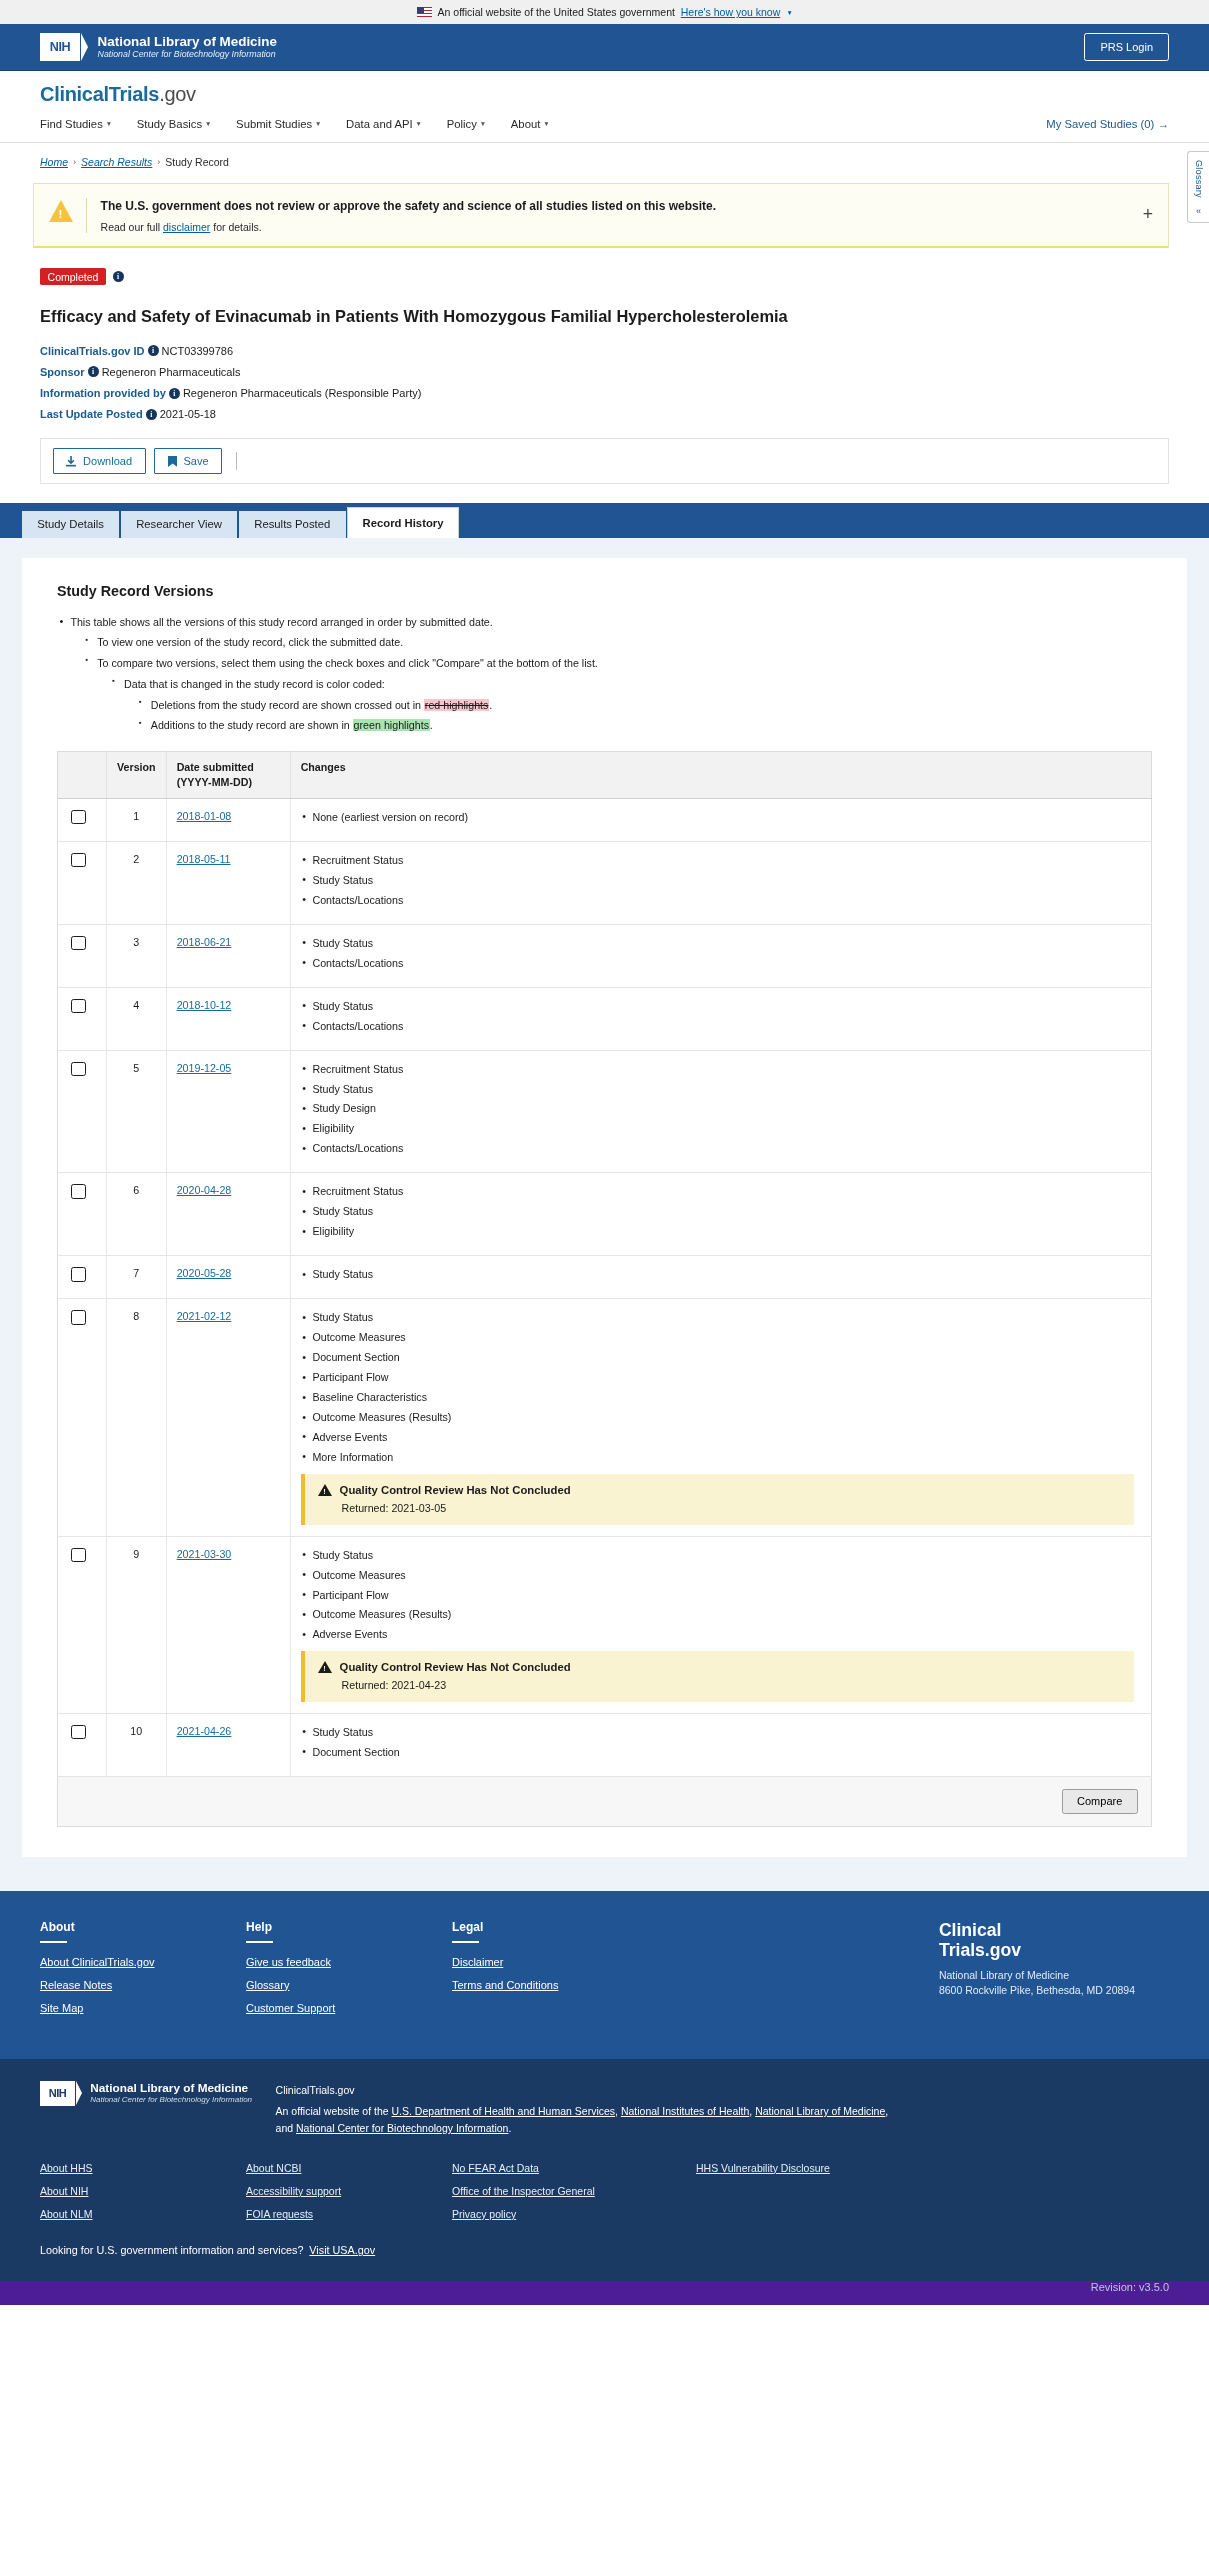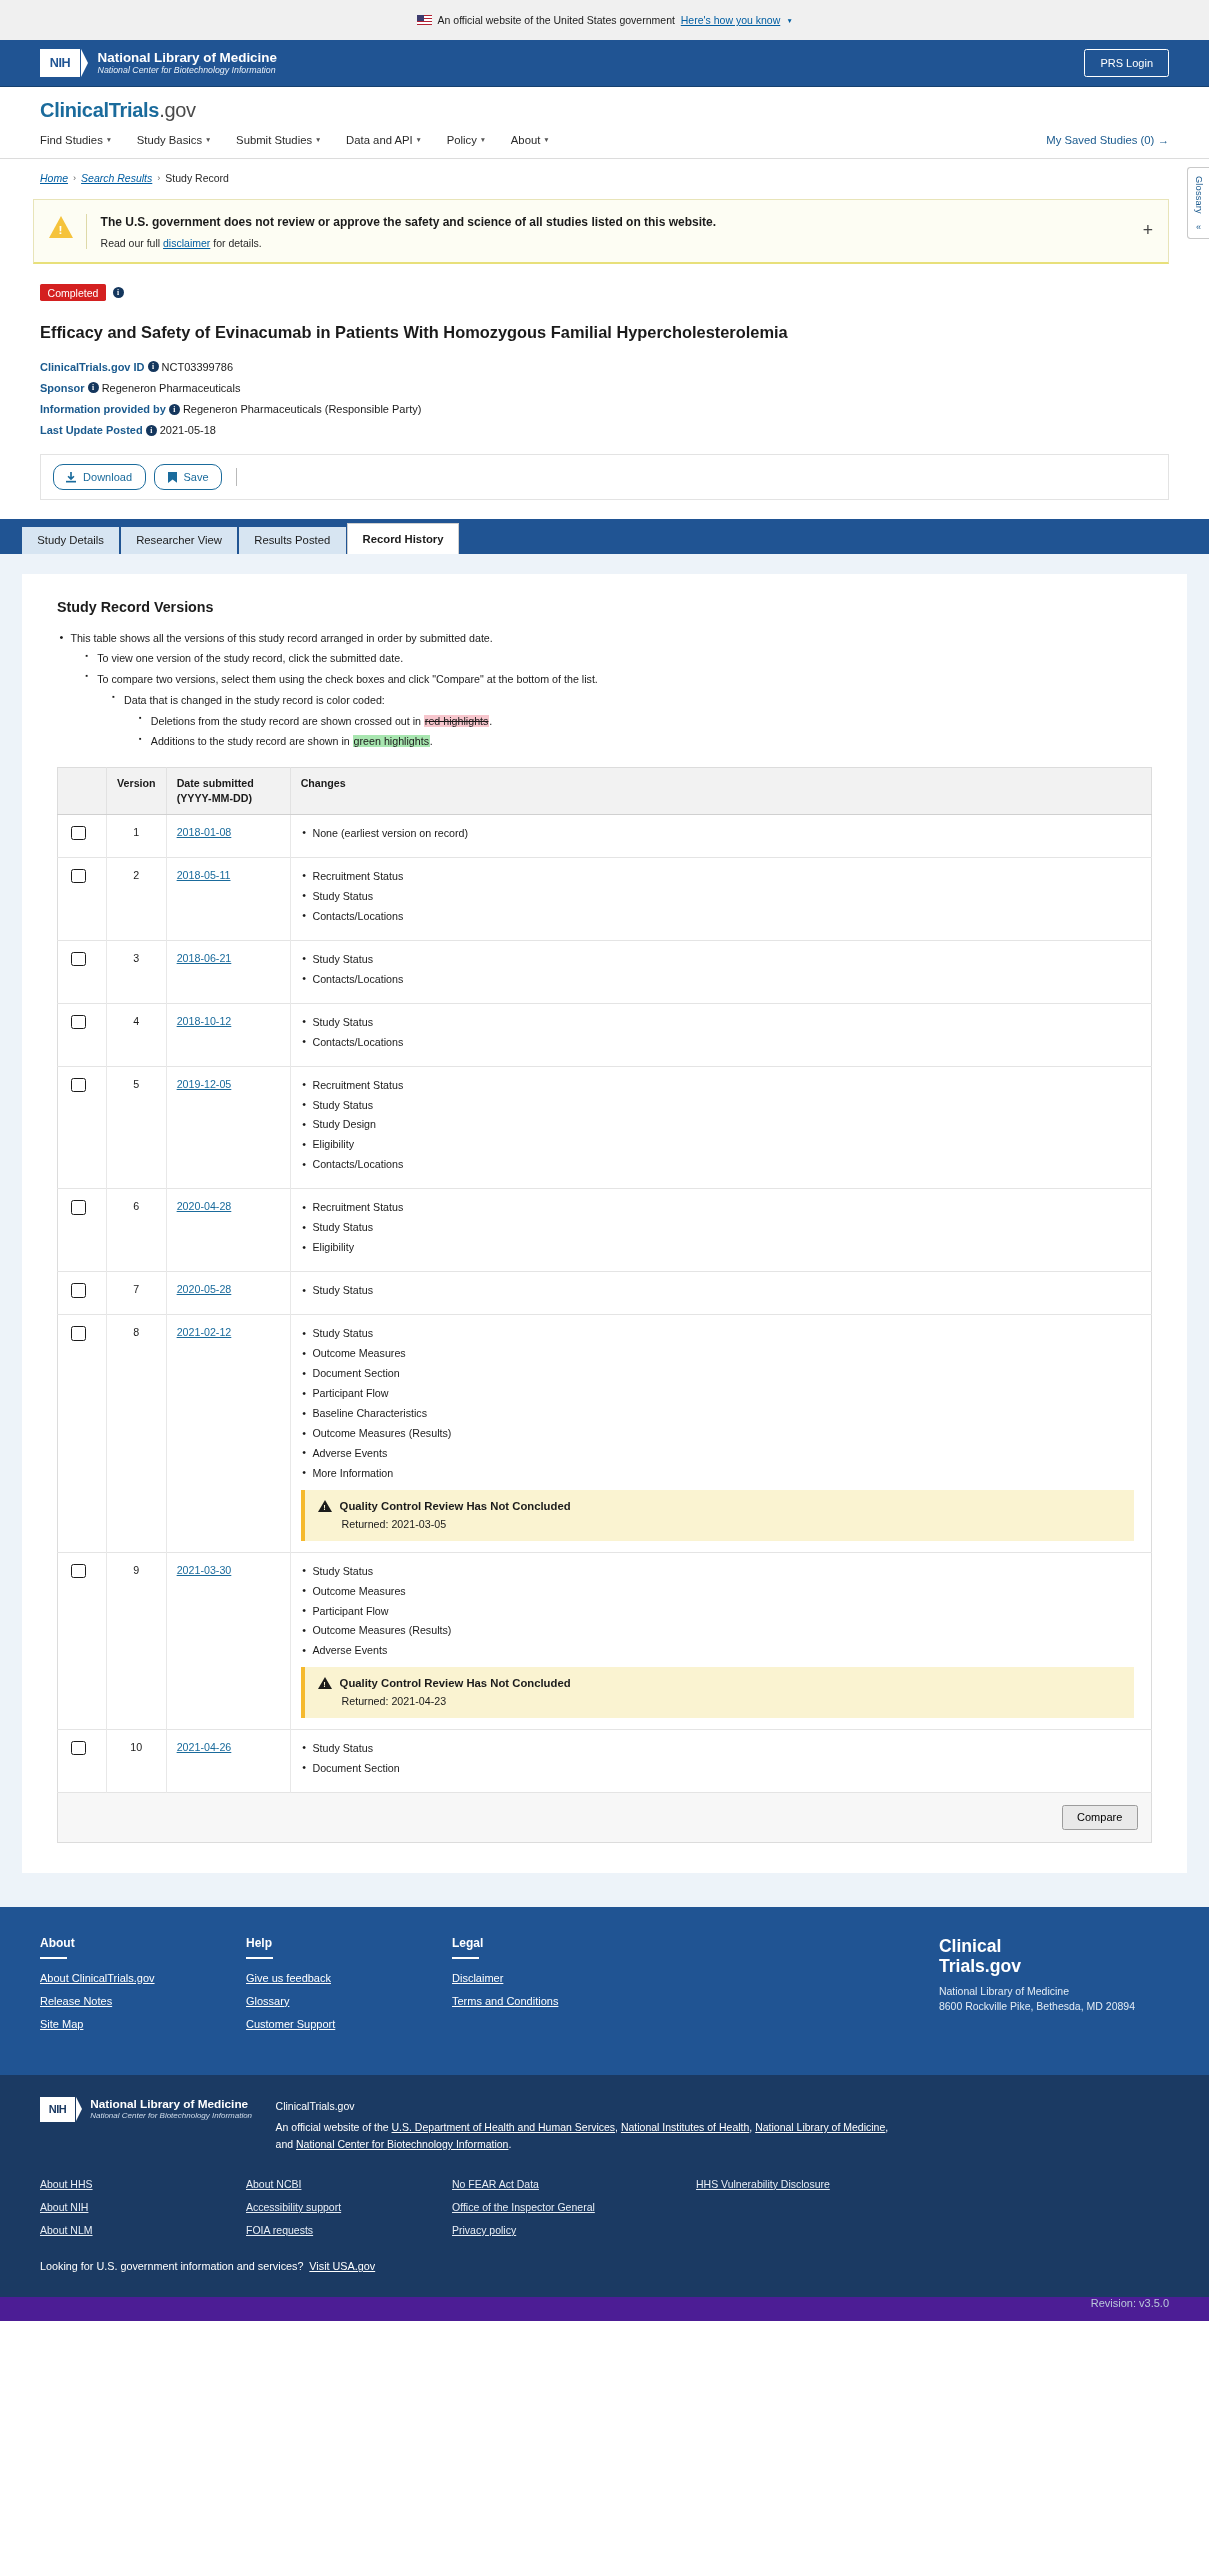--- a/index.html
+++ b/index.html
@@ -8,21 +8,21 @@
     background: #ffffff;
     font-family: "Liberation Sans", sans-serif;
     color: #1b1b1b;
     -webkit-font-smoothing: antialiased;
   }
   a { color: #005ea2; }
 
   
   .gov-banner {
     background: #f0f0f0;
-    height: 40px;
+    height: 24px;
     display: flex;
     align-items: center;
     justify-content: center;
     font-size: 10.5px;
     color: #1b1b1b;
     gap: 5.9px;
   }
   .flag-icon {
     width: 14.3px; height: 10px;
     display: inline-block;
@@ -207,21 +207,21 @@
     border: 0.8px solid #e3e3e3;
     display: flex; align-items: center; gap: 8.4px;
     padding: 9.2px 11.8px;
   }
   .act-btn {
     border: 1.3px solid #1a6b9c;
     color: #1a6b9c;
     background: #fff;
     font-size: 11px;
     padding: 5.9px 12.6px;
-    border-radius: 10px;
+    border-radius: 1px;
     display: flex; align-items: center; gap: 6.7px;
     cursor: pointer;
     font-family: inherit;
     font-weight: 500;
     text-align: right;
   }
   .act-sep { width: 0.8px; height: 18.5px; background: #b9b9b9; margin-left: 5px; }
 
   
   .tabstrip {

